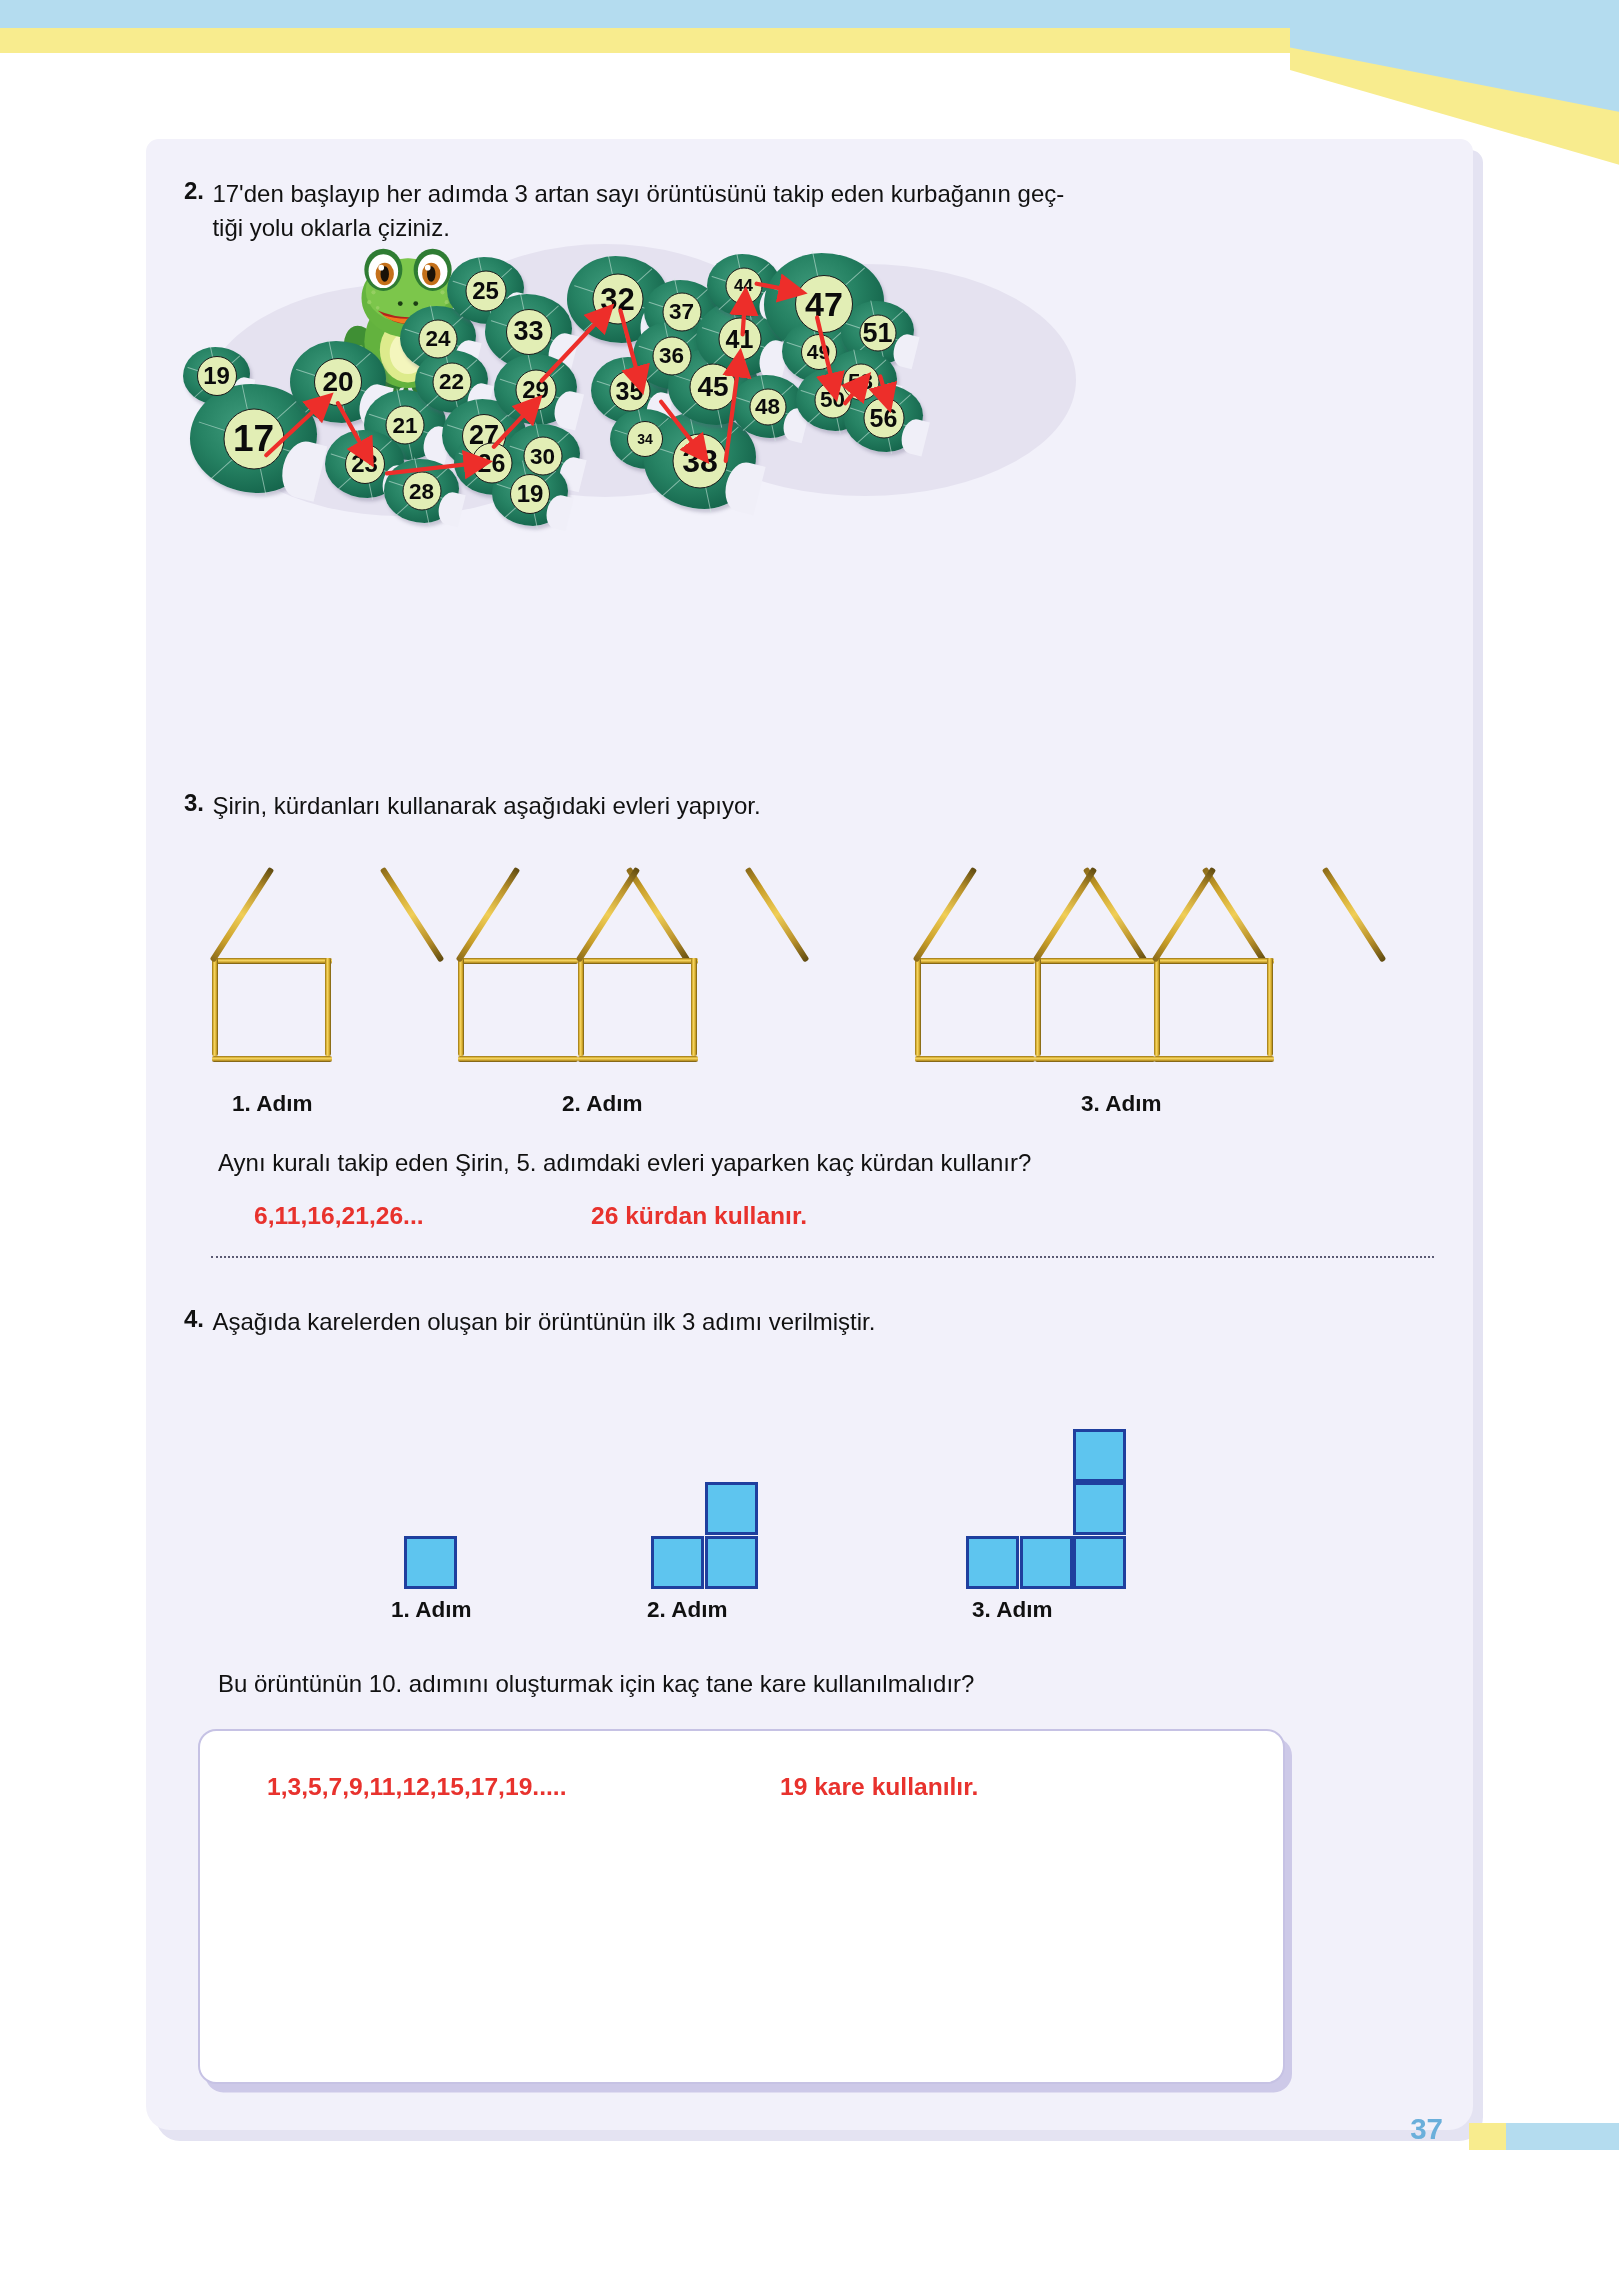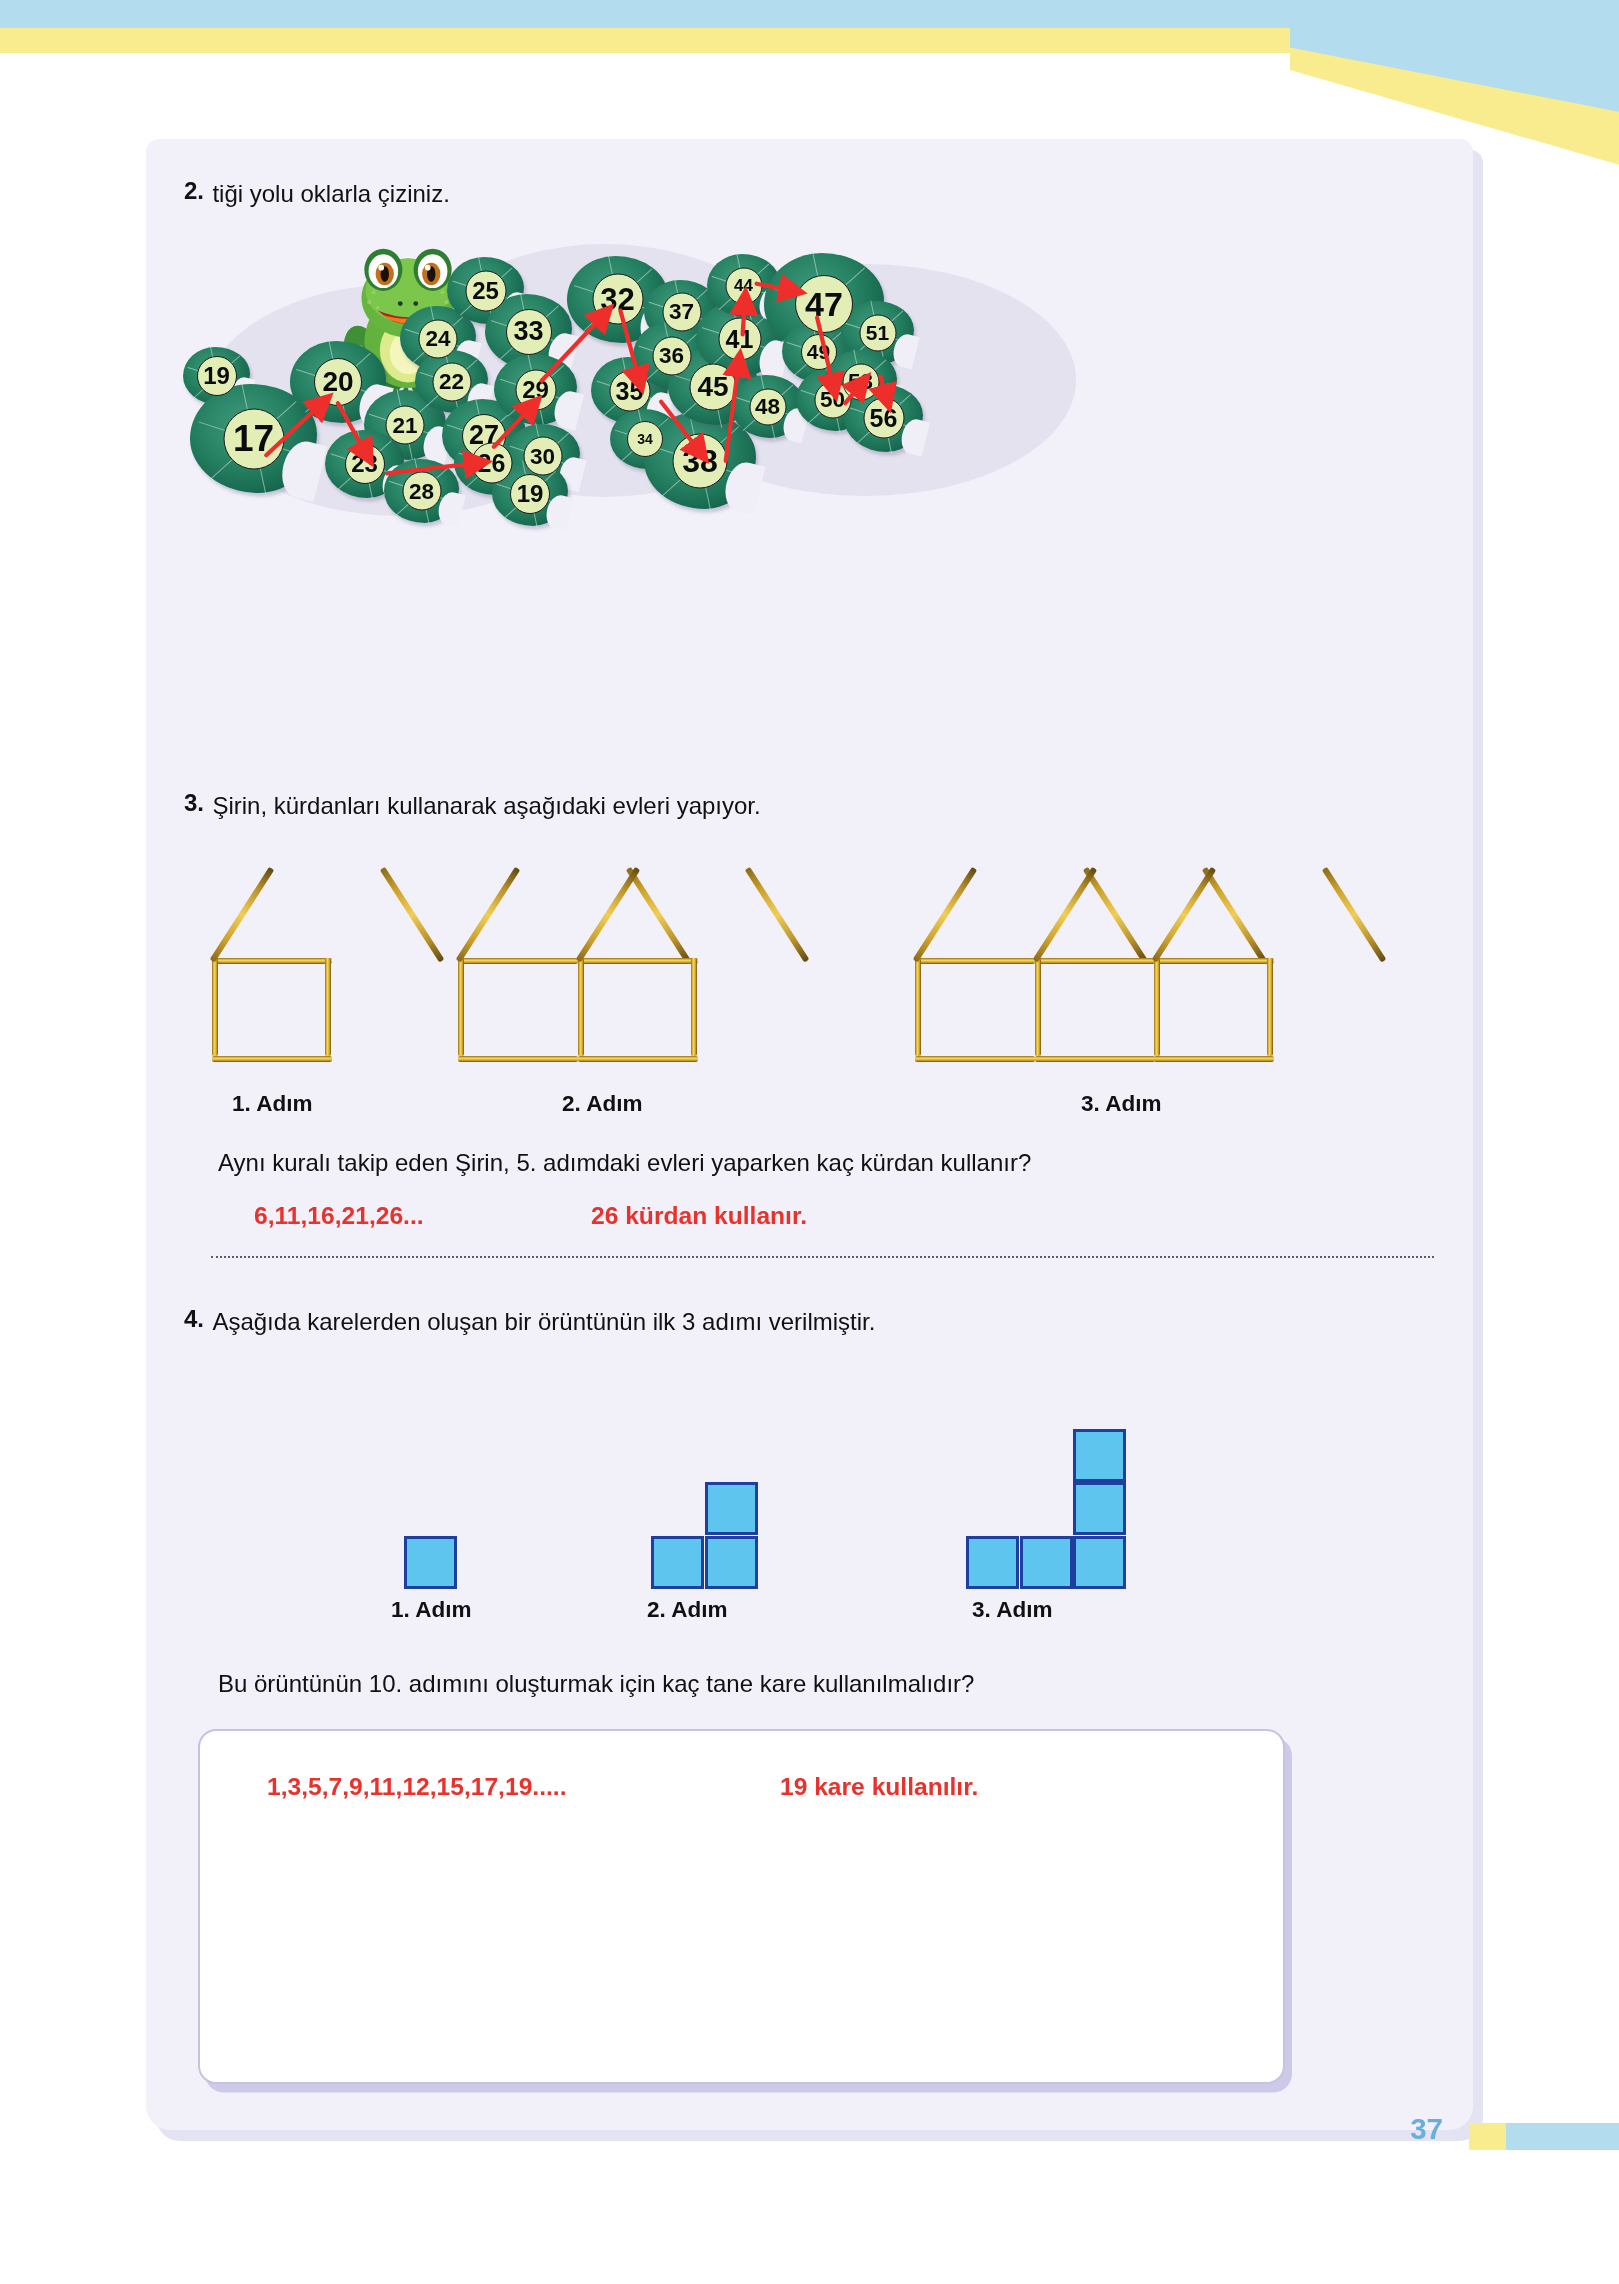--- a/index.html
+++ b/index.html
@@ -82,20 +82,21 @@
 <div id="corner-blue-wedge"></div>
 <div id="corner-yellow-wedge"></div>
 
 <div id="page-sheet-shadow"></div>
 <div id="page-sheet"></div>
 
 <div class="question-block" style="left:184px;top:177px;width:1153px;">
   <div style="display:flex;gap:8.4px;align-items:flex-start;">
     <span class="qnum">2.</span>
     <div>
+      <div class="qtext">17'den başlayıp her adımda 3 artan sayı örüntüsünü takip eden kurbağanın geç-</div>
       <div class="qtext">tiği yolu oklarla çiziniz.</div>
     </div>
   </div>
 </div>
 
 <div id="pond-scene">
   <div class="pond-blob" style="left:28px;top:34px;width:394px;height:232px;"></div>
   <div class="pond-blob" style="left:232px;top:-5.6px;width:394px;height:253px;"></div>
   <div class="pond-blob" style="left:478px;top:14px;width:422px;height:232px;"></div>
 
@@ -503,21 +504,21 @@
       <div class="pad" style="left: 665px; top: 51px; width: 73px; height: 63px;">
         <div class="leaf">
           <div class="vein" style="transform: rotate(18deg);"></div>
           <div class="vein" style="transform: rotate(78deg);"></div>
           <div class="vein" style="transform: rotate(138deg);"></div>
           <div class="vein" style="transform: rotate(198deg);"></div>
           <div class="vein" style="transform: rotate(258deg);"></div>
           <div class="vein" style="transform: rotate(318deg);"></div>
         </div>
         <div class="notch"></div>
-        <div class="numdisc" style="width: 35px; height: 35px; font-size: 21px;">51</div>
+        <div class="numdisc" style="width: 35px; height: 35px; font-size: 27px;">51</div>
       </div>
       <div class="pad" style="left: 648px; top: 100px; width: 73px; height: 63px;">
         <div class="leaf">
           <div class="vein" style="transform: rotate(18deg);"></div>
           <div class="vein" style="transform: rotate(78deg);"></div>
           <div class="vein" style="transform: rotate(138deg);"></div>
           <div class="vein" style="transform: rotate(198deg);"></div>
           <div class="vein" style="transform: rotate(258deg);"></div>
           <div class="vein" style="transform: rotate(318deg);"></div>
         </div>

